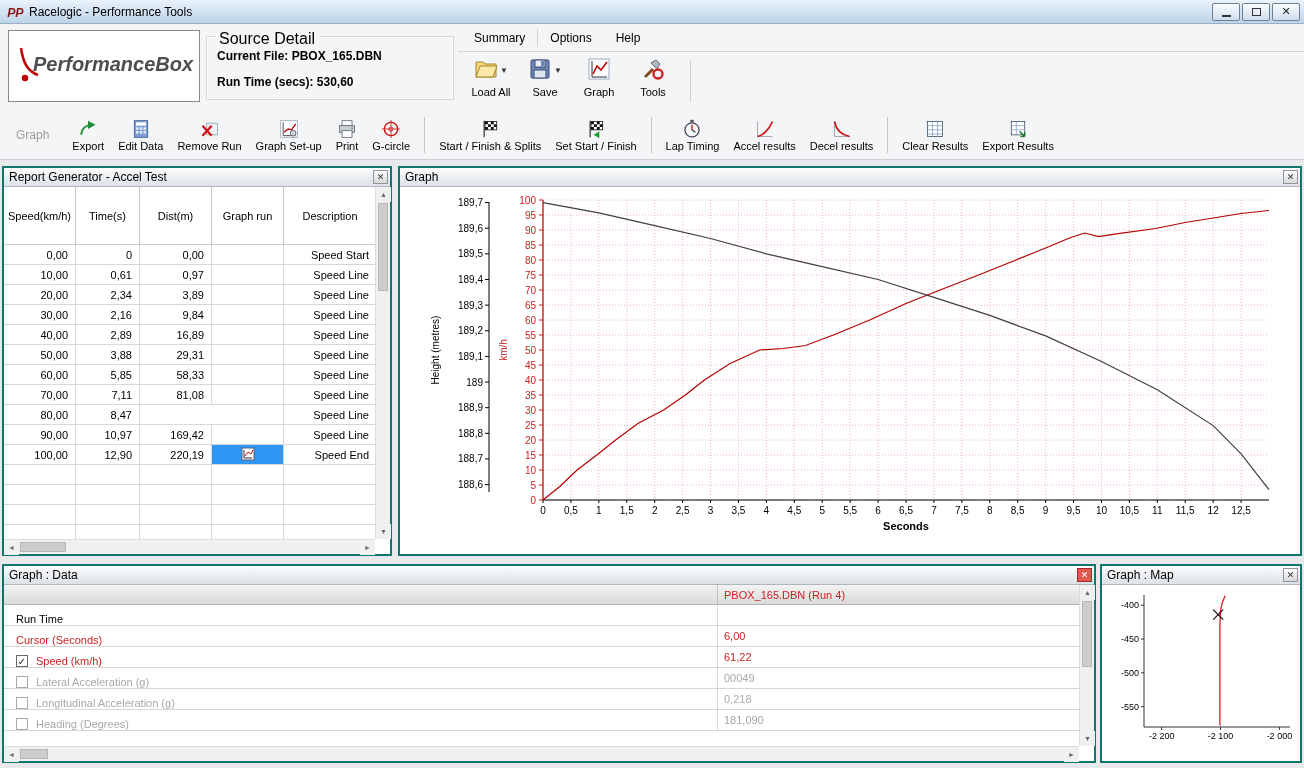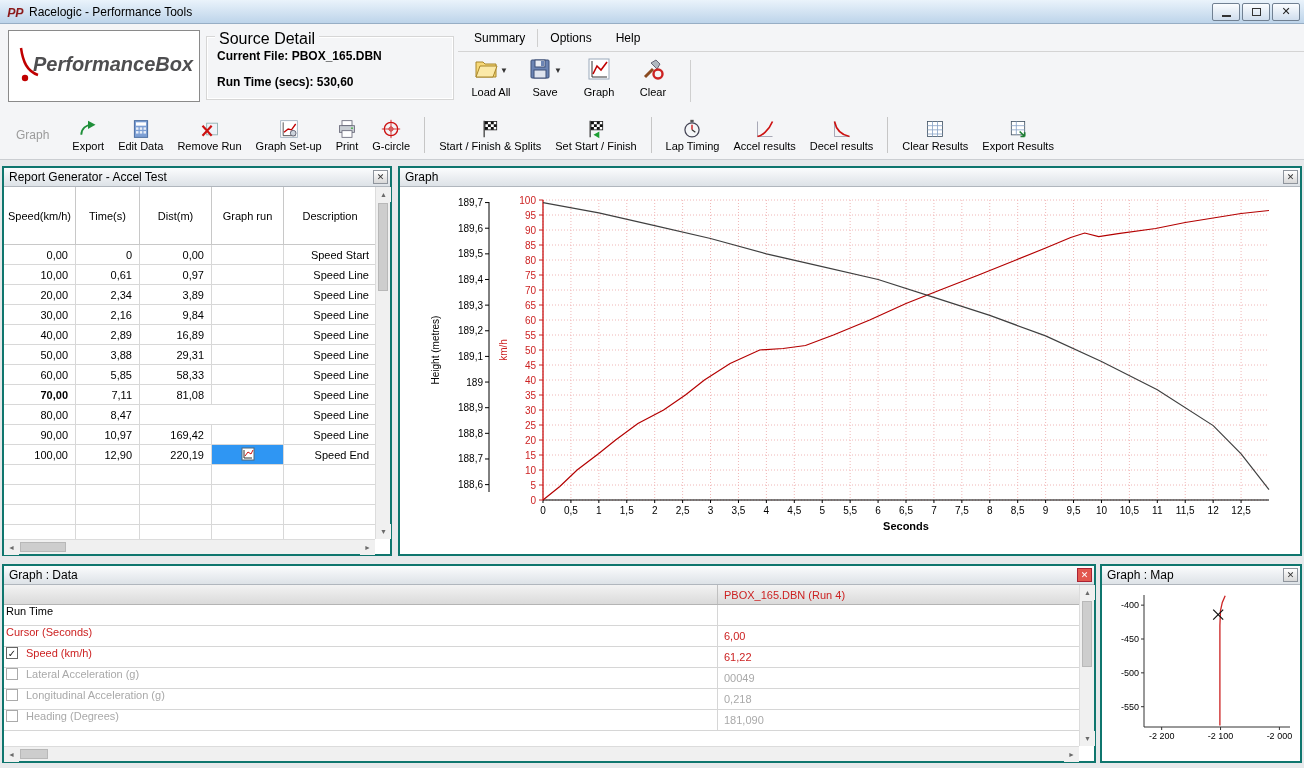--- a/index.html
+++ b/index.html
@@ -74,21 +74,21 @@
     padding:4px 7px 0 2px; flex:0 0 auto; overflow:hidden; }
   .rg-cell.selected { background:#2f96f3; padding:2px 0 0 0; text-align:center; }
   .rg-cell.selected svg { width:14px; height:14px; }
 
   
   .dt-area { position:absolute; left:0; top:19px; right:15px; bottom:15px; overflow:hidden; background:#fff; }
   .dt-head { display:flex; height:20px; background:linear-gradient(#f3f3f3,#dadada); border-bottom:1px solid #b4b4b4; font-size:11px; }
   .dt-head-label { width:714px; border-right:1px solid #c0c0c0; }
   .dt-head-value { flex:1; color:#cc2222; padding:4px 0 0 6px; }
   .dt-row { display:flex; height:21px; border-bottom:1px solid #d6d6d6; font-size:11px; background:#fff; }
-  .dt-label { width:714px; border-right:1px solid #d6d6d6; display:flex; align-items:flex-start; padding-left:2px; }
+  .dt-label { width:714px; border-right:1px solid #d6d6d6; display:flex; align-items:flex-end; padding-left:12px; }
   .dt-value { flex:1; display:flex; align-items:center; padding-left:6px; }
   .c-red   { color:#cc2222; }
   .c-gray  { color:#a9a9a9; }
   .c-black { color:#000; }
   .cb { width:12px; height:12px; border:1px solid #666; background:#fff; margin-right:8px;
     font-size:10px; line-height:11px; text-align:center; color:#222; flex:0 0 auto; }
   .c-gray .cb { border-color:#aaa; }
 
   
   .sb { position:absolute; background:#f0f0f0; }
@@ -176,21 +176,21 @@
           <div class="tool-label">Graph</div>
         </div>
         <div class="tool-btn">
           <div class="tool-icon-row">
             <span class="tool-icon"><svg viewBox="0 0 24 24">
                 <path d="M4 20l8-8" stroke="#8a4a20" stroke-width="3"></path>
                 <path d="M10 6l5-3 4 4-3 5z" fill="#b0b8c0" stroke="#667"></path>
                 <circle cx="17" cy="17" r="4.5" fill="none" stroke="#c22" stroke-width="2.4"></circle>
               </svg></span>
           </div>
-          <div class="tool-label">Clear</div>
+          <div class="tool-label">Tools</div>
         </div>
         <div class="tool-sep"></div>
       </div>
   </div>
 </div>
 
 <div class="ribbon">
   <span class="rib-mode">Graph</span>
   <span id="ribbon-groups" style="display:flex;align-items:center;">
       <div class="rib-btn">
@@ -406,21 +406,21 @@
           <div class="rg-cell" style="width: 93px;">Speed Line</div>
         </div>
         <div class="rg-row">
           <div class="rg-cell" style="width: 72px;">60,00</div>
           <div class="rg-cell" style="width: 64px;">5,85</div>
           <div class="rg-cell" style="width: 72px;">58,33</div>
           <div class="rg-cell" style="width: 72px;"></div>
           <div class="rg-cell" style="width: 93px;">Speed Line</div>
         </div>
         <div class="rg-row">
-          <div class="rg-cell" style="width: 72px; font-weight: bold;">70,00</div>
+          <div class="rg-cell" style="width: 72px;">70,00</div>
           <div class="rg-cell" style="width: 64px;">7,11</div>
           <div class="rg-cell" style="width: 72px;">81,08</div>
           <div class="rg-cell" style="width: 72px;"></div>
           <div class="rg-cell" style="width: 93px;">Speed Line</div>
         </div>
         <div class="rg-row">
           <div class="rg-cell" style="width: 72px;">80,00</div>
           <div class="rg-cell" style="width: 64px;">8,47</div>
           <div class="rg-cell" style="width: 72px; margin-top: 37px;">109,44</div>
           <div class="rg-cell" style="width: 72px;"></div>

